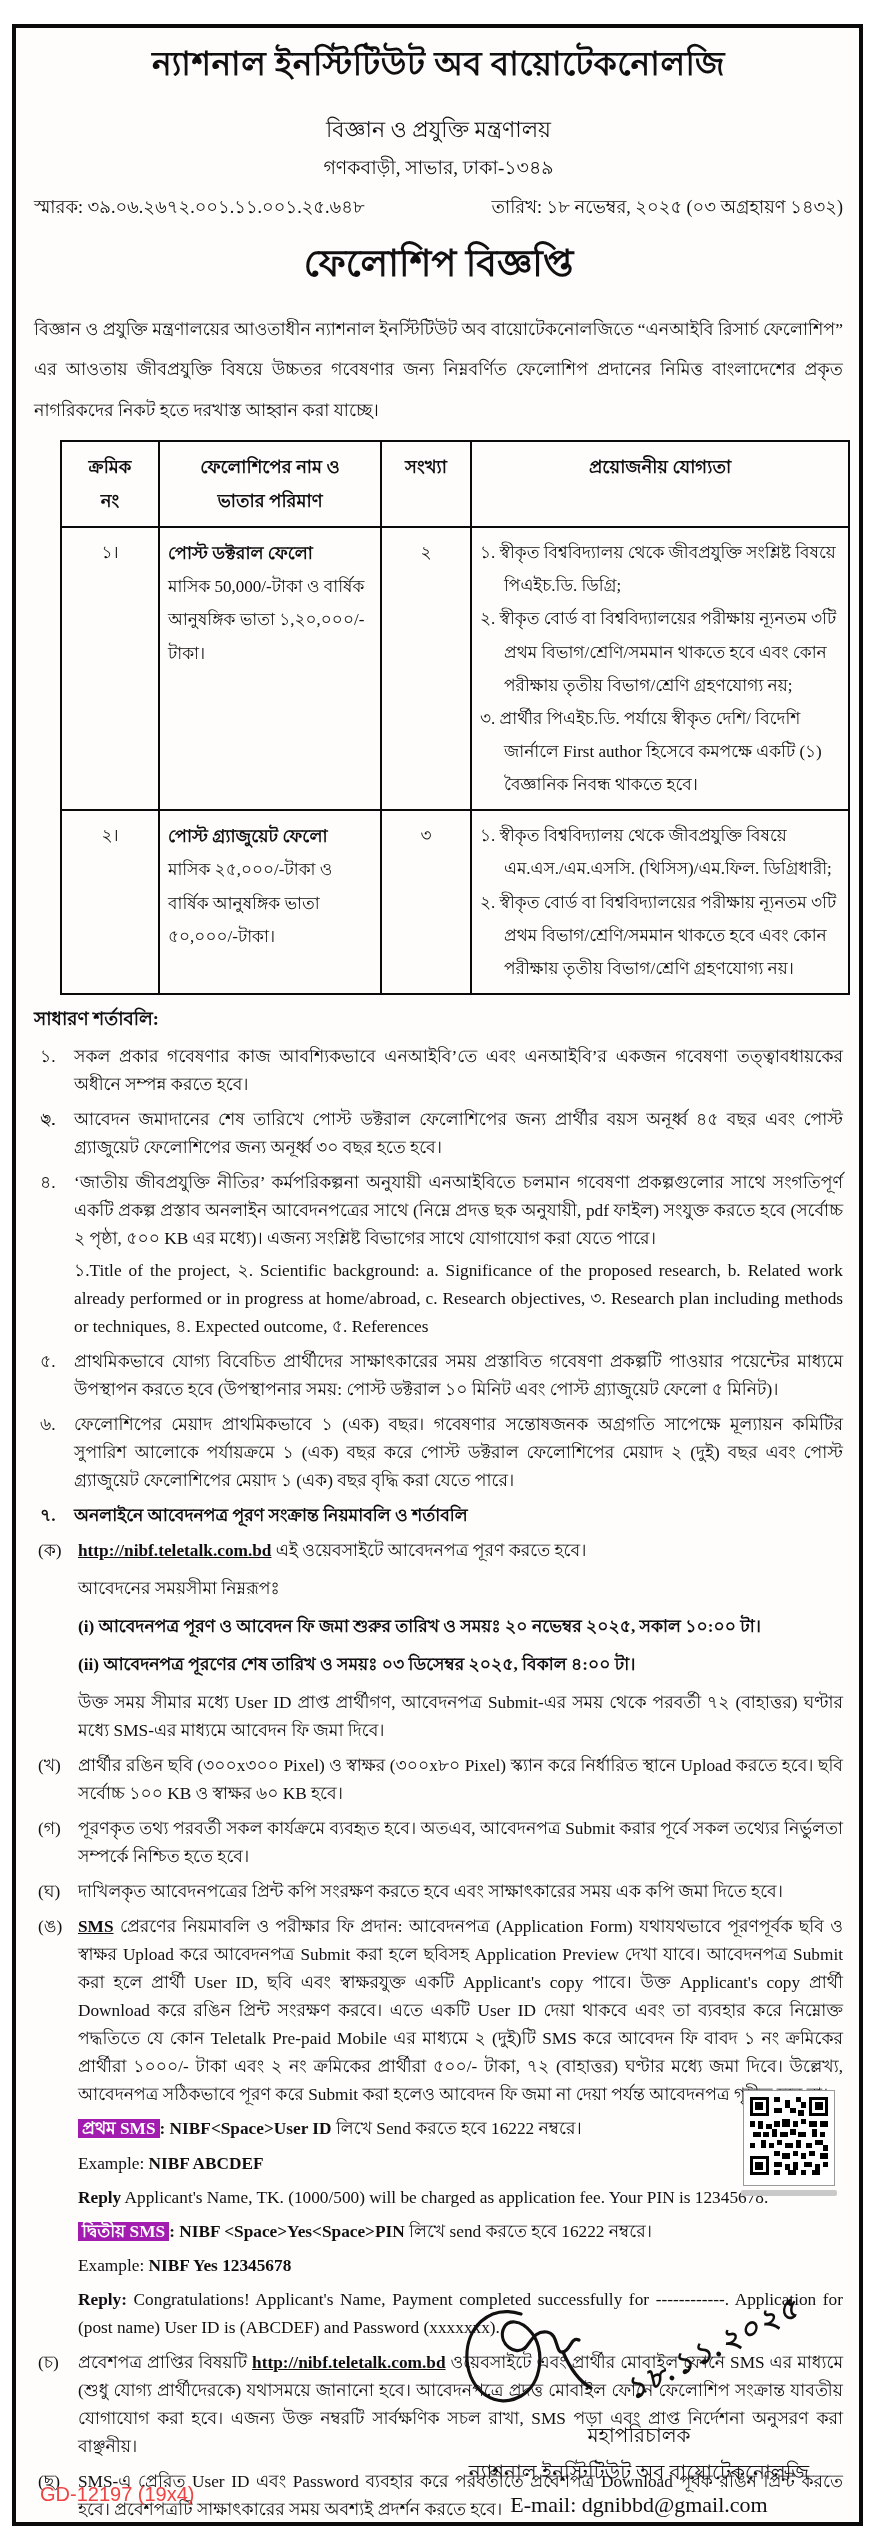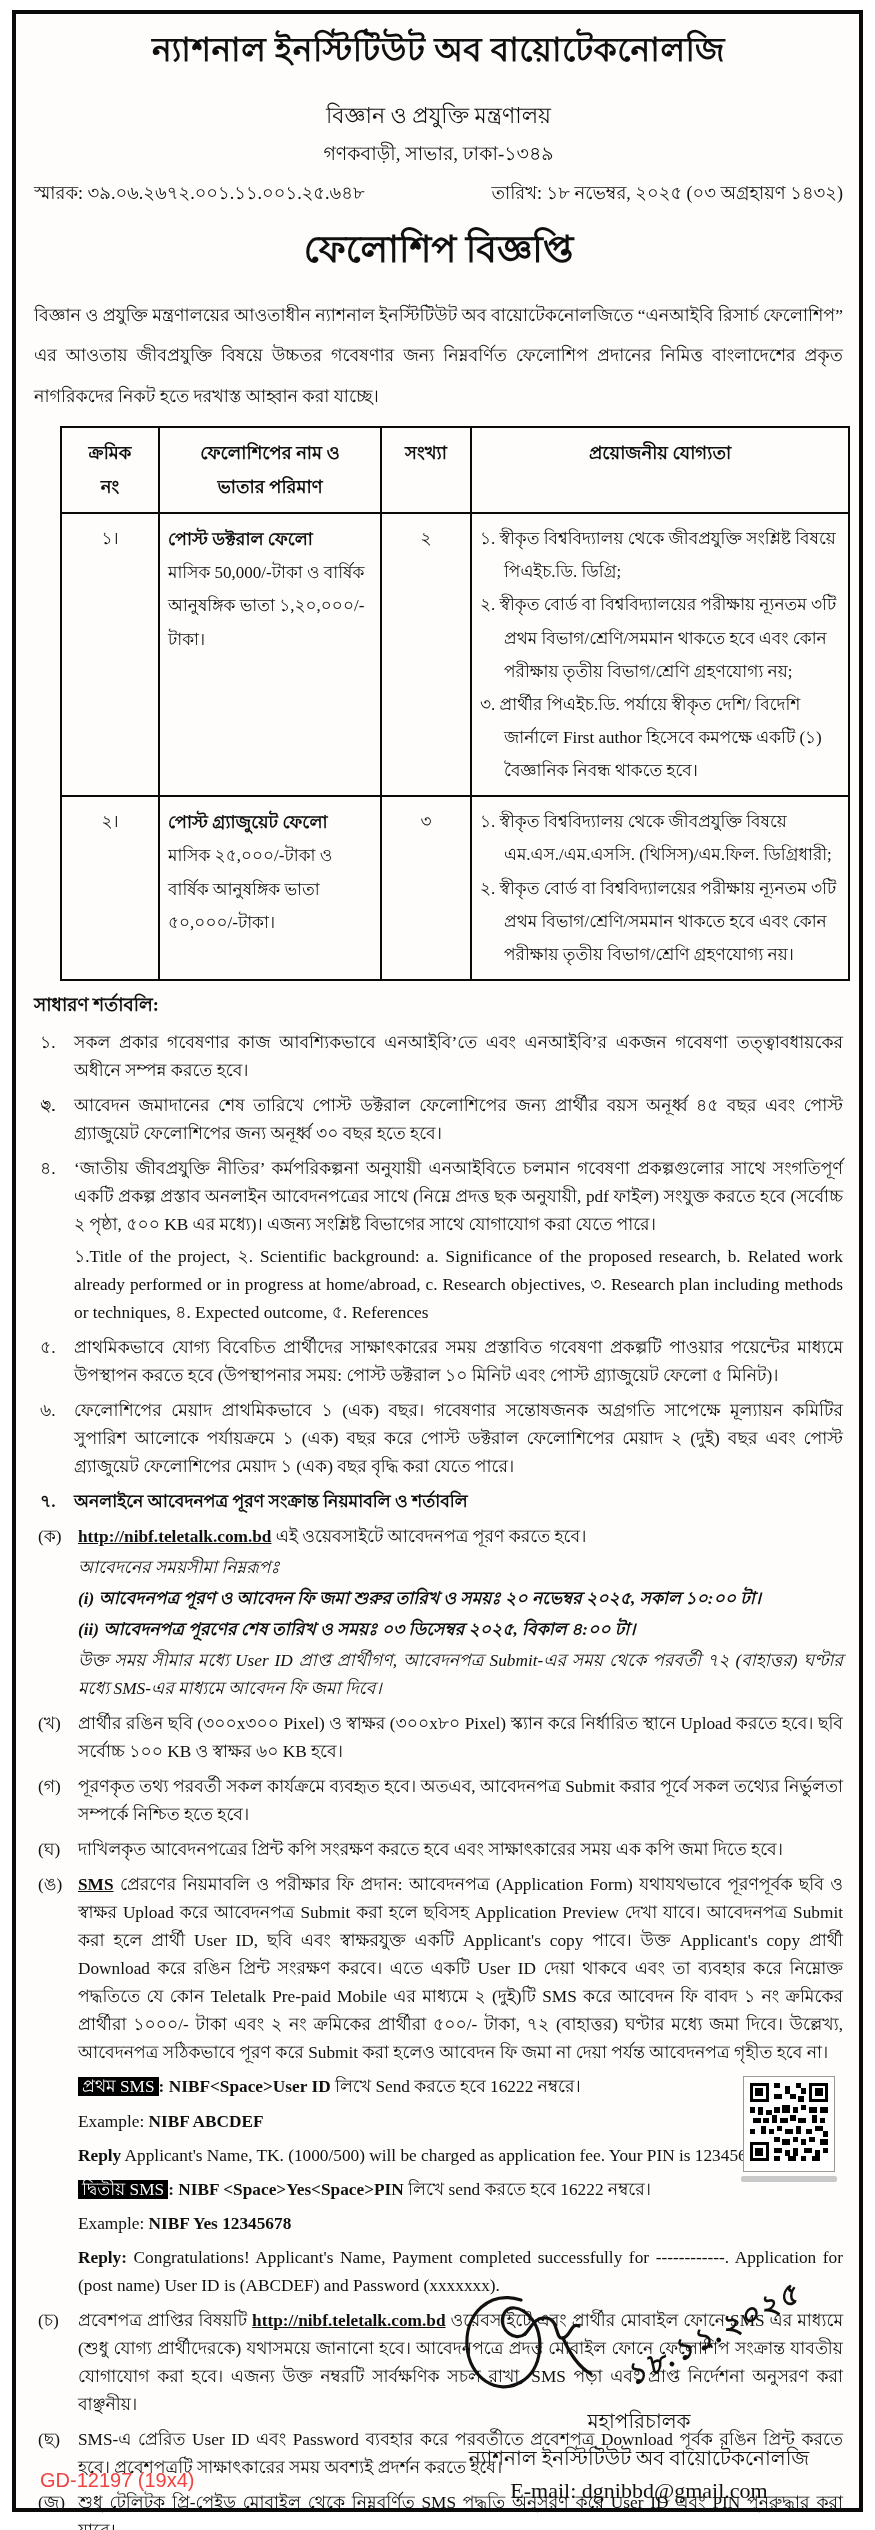--- a/index.html
+++ b/index.html
@@ -1,18 +1,18 @@
 <!DOCTYPE html>
 <html><head>
 <meta charset="utf-8">
 <style>
   html,body{margin:0;padding:0;background:#ffffff;}
   .page{width:875px;height:2530px;background:#ffffff;position:relative;
         font-family:"Liberation Serif","DejaVu Serif",serif;color:#101010;overflow:hidden;}
-  .frame{position:absolute;left:12px;top:10px;width:851px;height:2502px;
+  .frame{position:absolute;left:12px;top:24px;width:851px;height:2502px;
          border:4px solid #0a0a0a;box-sizing:border-box;background:#fefdfc;
          padding:8px 16px 0 18px;}
   
   .hdr{text-align:center;}
   .org-name{font-size:33px;font-weight:bold;letter-spacing:0.5px;margin-top:2px;}
   .ministry{font-size:22px;font-weight:normal;margin-top:18px;}
   .address{font-size:19px;margin-top:4px;}
   .memo-row{display:flex;justify-content:space-between;font-size:18px;margin-top:8px;}
   .notice-title{text-align:center;font-size:37px;font-weight:bold;margin:10px 0 12px 0;}
   
@@ -29,24 +29,24 @@
   
   .sec-title{font-size:18.5px;font-weight:bold;margin:10px 0 2px 0;}
   .t-item{position:relative;padding-left:40px;font-size:17.3px;line-height:1.62;
           text-align:justify;margin-top:7px;}
   .t-item>.num{position:absolute;left:6px;top:0;}
   .t-item.bold-t{font-weight:bold;}
   .sub-eng{padding-left:40px;font-size:17.3px;line-height:1.62;text-align:justify;margin-top:4px;}
   .s-item{position:relative;padding-left:44px;font-size:17.3px;line-height:1.62;
           text-align:justify;margin-top:7px;}
   .s-item>.lbl{position:absolute;left:4px;top:0;}
-  .inner{padding-left:44px;font-size:17.3px;line-height:1.62;text-align:justify;margin-top:3px;font-style:italic;}
+  .inner{padding-left:44px;font-size:17.3px;line-height:1.62;text-align:justify;margin-top:10px;}
   .inner.b{font-weight:bold;}
   .sms-line{padding-left:44px;font-size:17.3px;line-height:1.62;margin-top:6px;}
-  .inv{background:#000000;color:#fff;font-weight:normal;padding:0 4px;}
+  .inv{background:#a21caf;color:#fff;font-weight:bold;padding:0 4px;}
   .bb{font-weight:bold;}
   .ulb{text-decoration:underline;font-weight:bold;}
   
   .qr-box{position:absolute;right:22px;top:2062px;width:96px;text-align:center;}
   .qr-frame{border:1px solid #999;padding:6px;background:#fff;display:inline-block;}
   .qr-cap{height:6px;background:#c9c9c9;margin-top:4px;border-radius:2px;}
   
   .sig{position:absolute;right:40px;top:2268px;width:360px;text-align:center;}
   .sig-scribble{height:128px;position:relative;}
   .sig-date{position:absolute;right:10px;top:28px;font-size:30px;font-style:italic;

